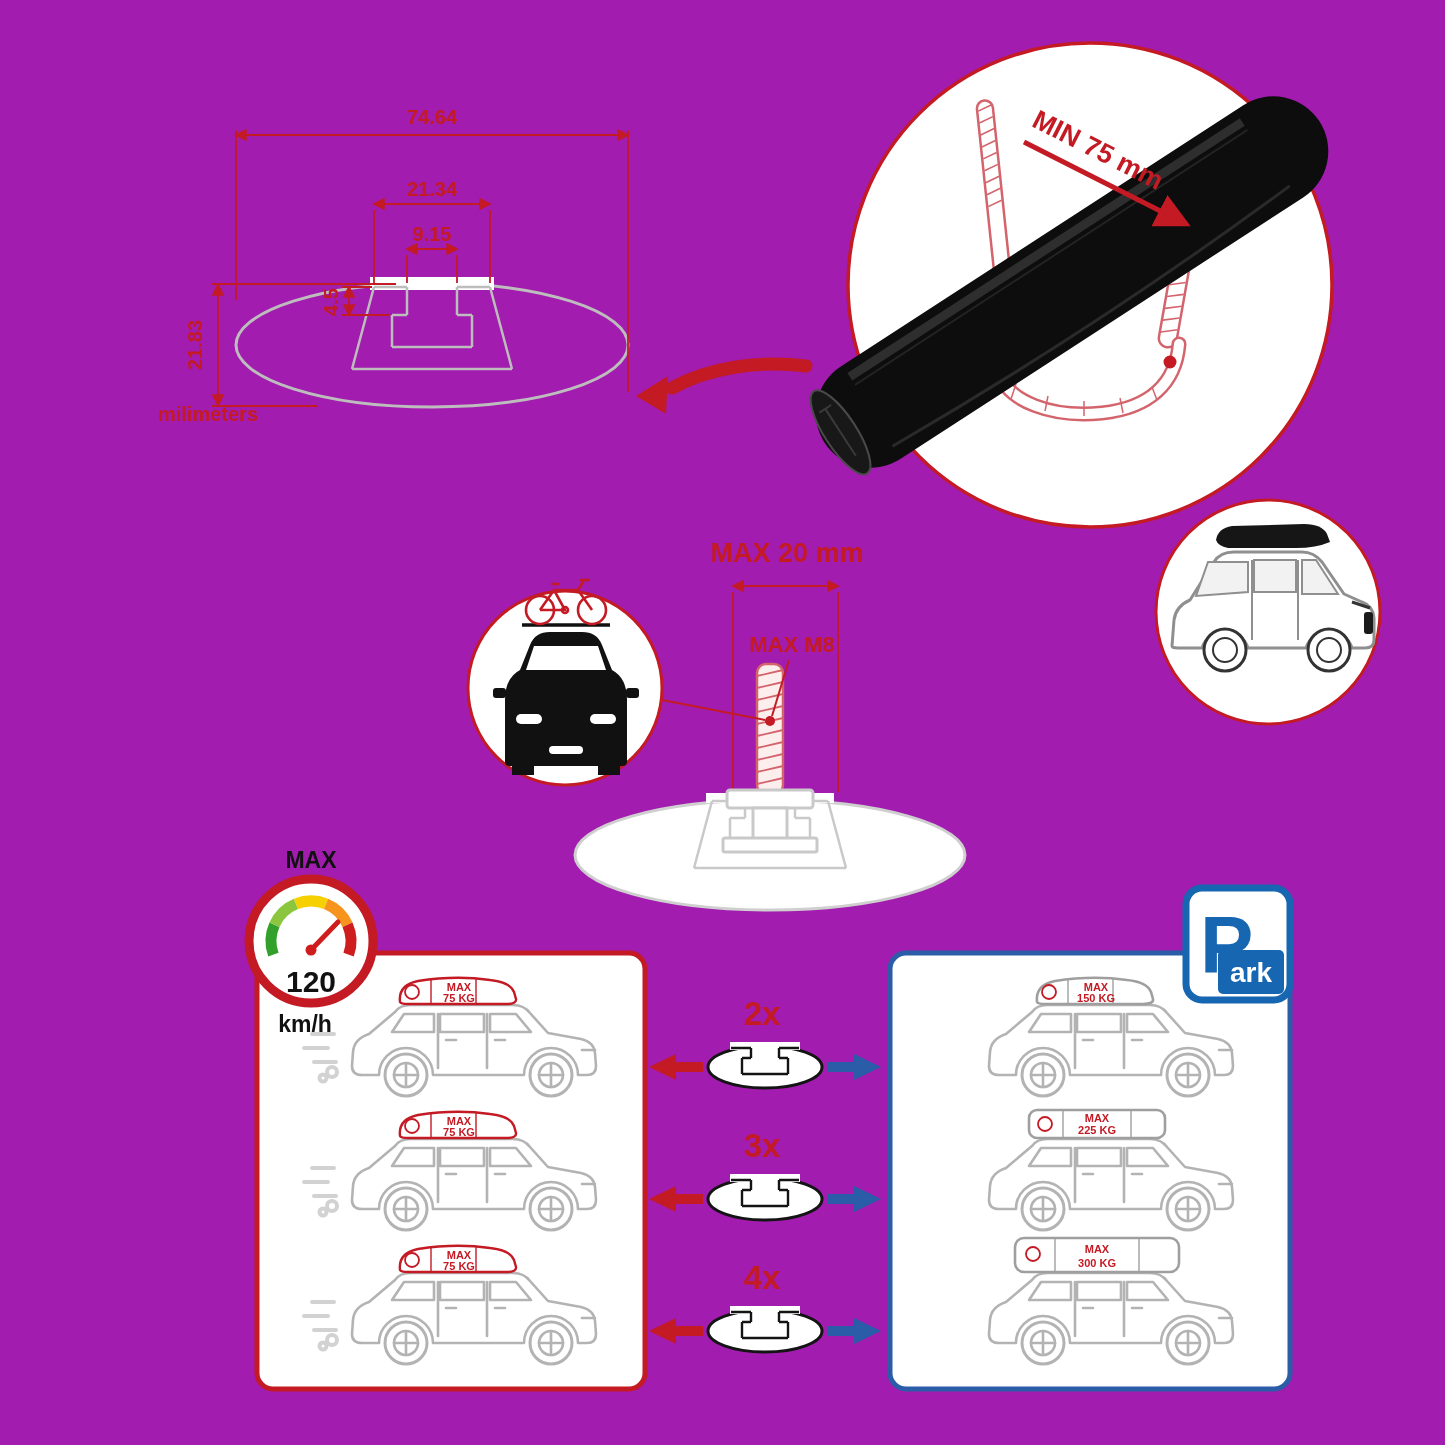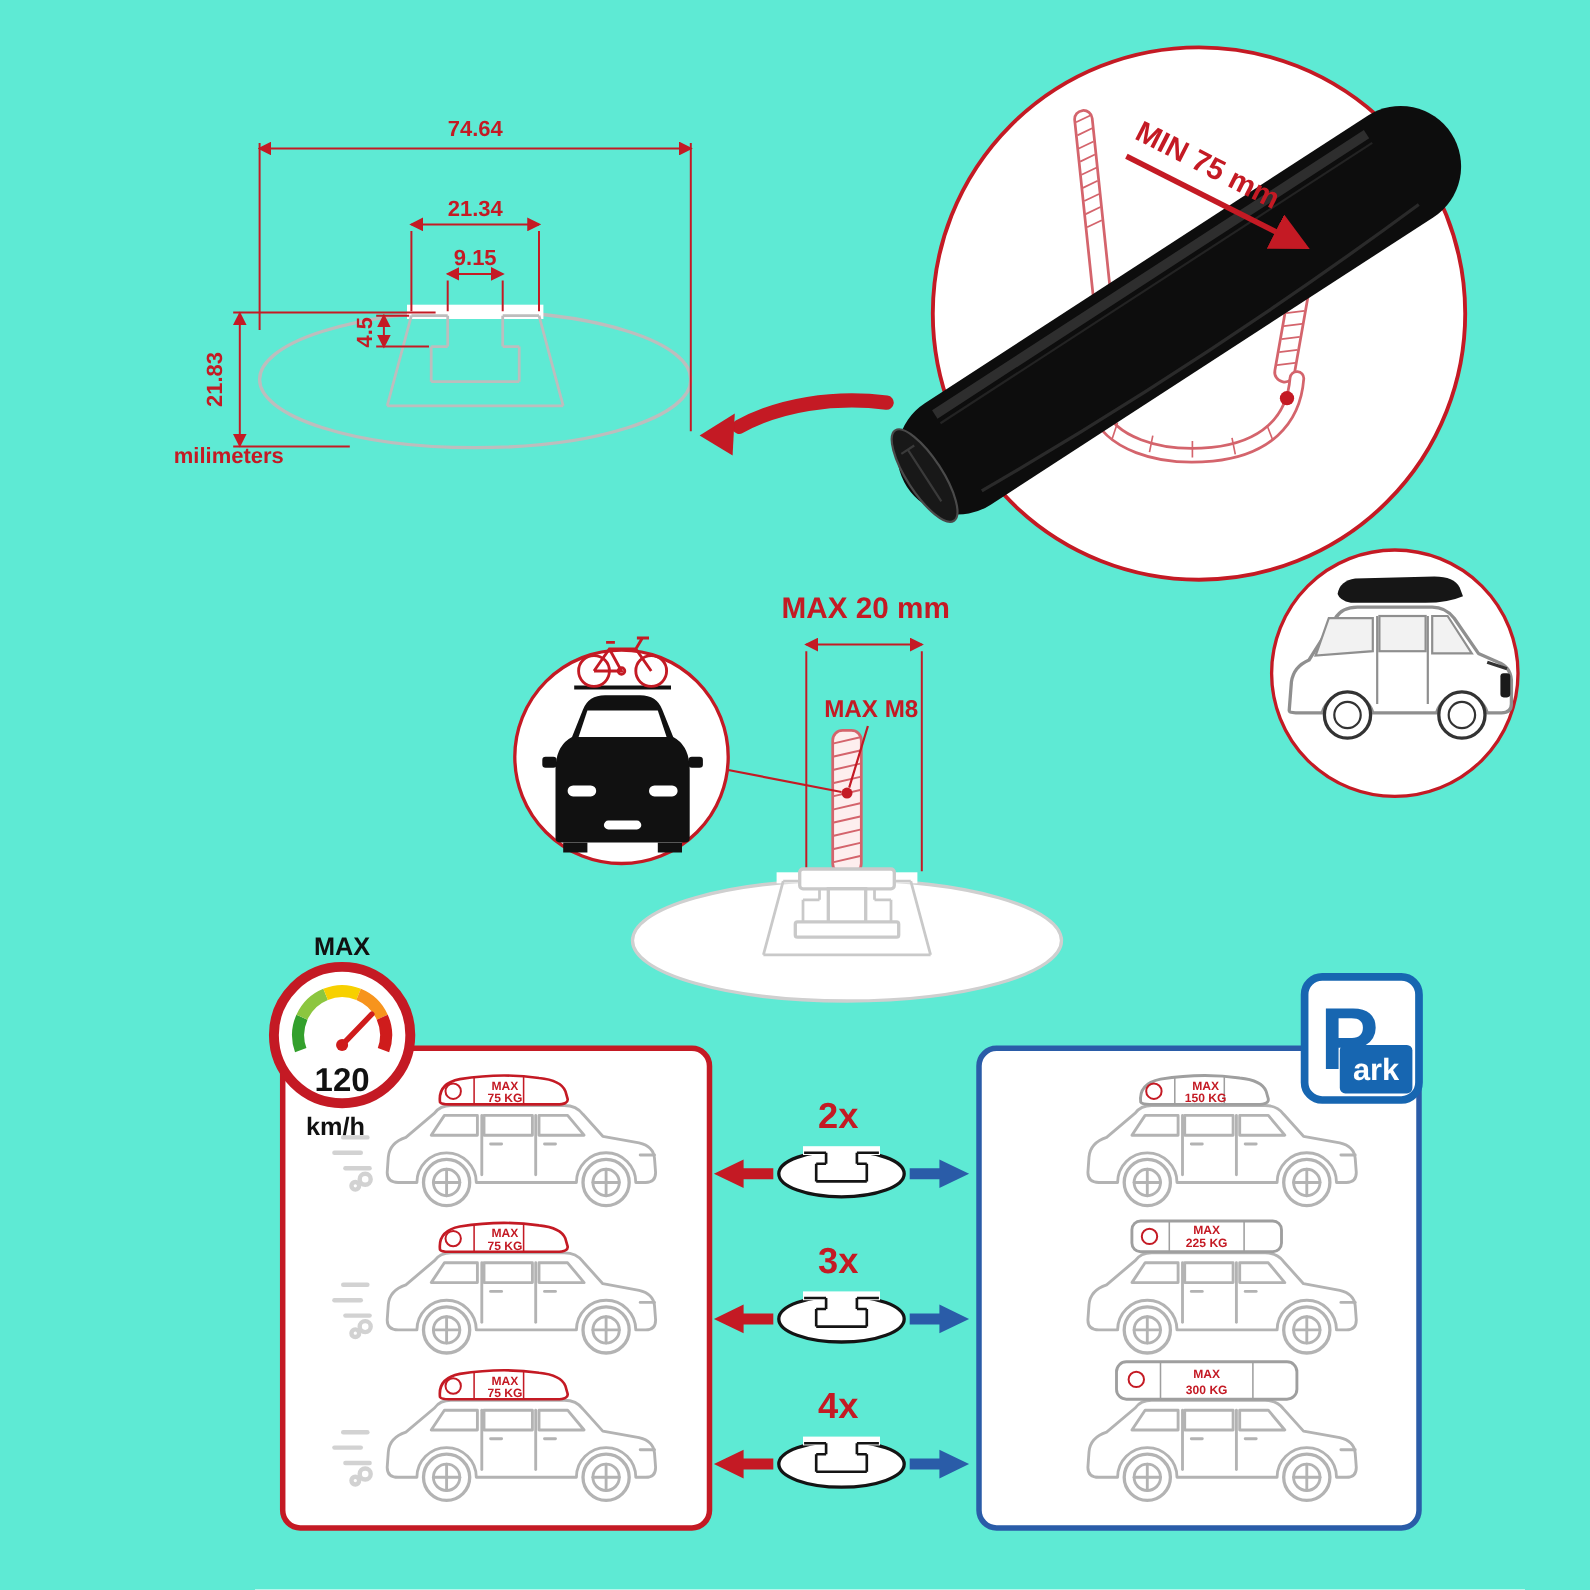--- a/index.html
+++ b/index.html
@@ -1,16 +1,16 @@
 <!DOCTYPE html>
 <html><head>
 <meta charset="utf-8">
 <style>
   html,body{margin:0;padding:0;background:#ffffff;}
-  .canvas{position:relative;width:1445px;height:1445px;background:#5eead4;font-family:"Liberation Sans",sans-serif;overflow:hidden;}
+  .canvas{position:relative;width:1445px;height:1445px;background:#a21caf;font-family:"Liberation Sans",sans-serif;overflow:hidden;}
   svg{display:block;}
   text{font-family:"Liberation Sans",sans-serif;}
   .dimt{fill:#c41a24;font-weight:600;font-size:20px;text-anchor:middle;}
   .dimline{stroke:#c41a24;stroke-width:1.8;fill:none;}
   .gline{stroke:#bdbdbd;stroke-width:3;fill:none;}
   .chan{stroke:#bdbdbd;stroke-width:2.5;fill:none;}
   .podtext{font-size:11px;font-weight:bold;fill:#c41a24;text-anchor:middle;}
   .mult{font-size:33px;font-weight:bold;fill:#c41a24;text-anchor:middle;}
   .blk{fill:#111;font-weight:bold;text-anchor:middle;}
 </style>

